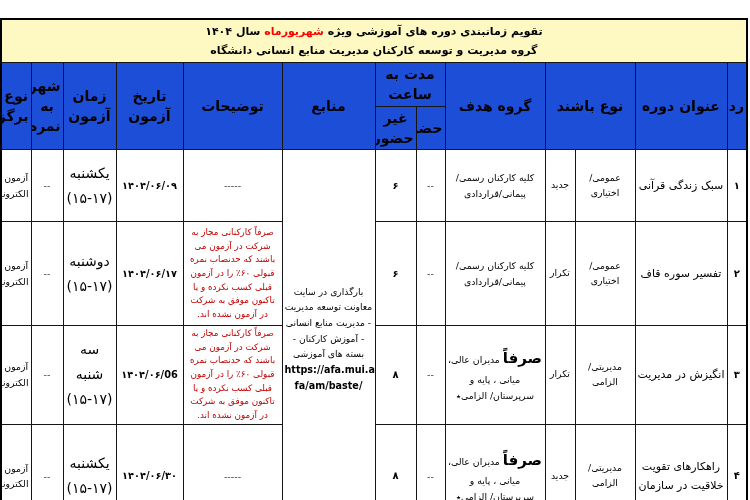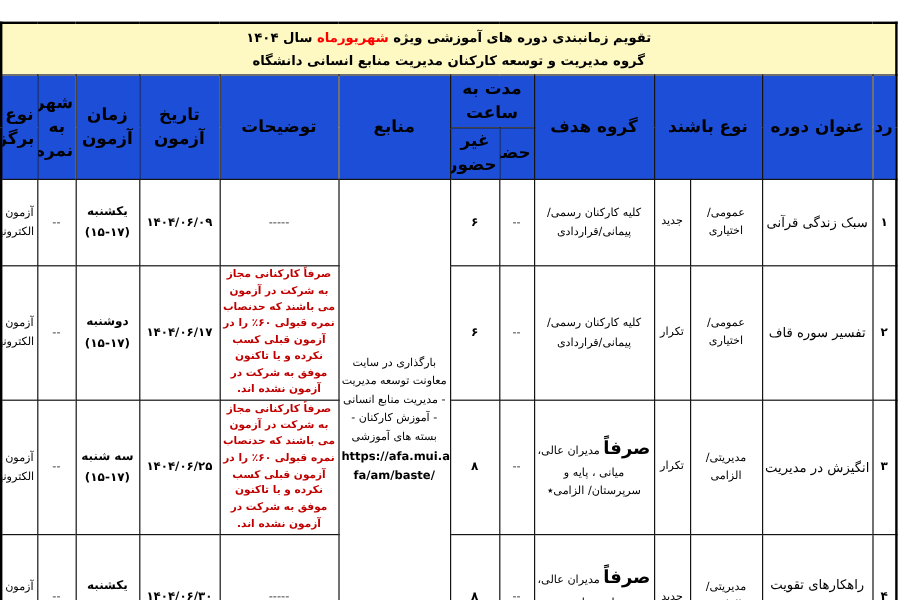--- a/index.html
+++ b/index.html
@@ -19,25 +19,25 @@
   
   td.c{font-size:9.8px;line-height:1.6;}
   td.rowno{font-weight:bold;font-size:10px;}
   td.ctitle{font-weight:normal;font-size:11px;line-height:1.8;}
   td.ctype{font-weight:normal;font-size:9.3px;}
   td.cstatus{font-size:9.3px;}
   td.ctarget{font-size:9.3px;line-height:1.7;}
   td.ctarget b{font-size:15px;}
   td.chours{font-weight:bold;font-size:10px;}
   td.cdash{font-size:9.5px;color:#333;}
-  td.cnotes-red{color:#c00000;font-size:8.8px;line-height:1.55;padding:2px 3px;font-weight:bold;}
+  td.cnotes-red{color:#c00000;font-size:8.8px;line-height:1.55;padding:2px 3px;}
   td.cres{font-size:9.2px;line-height:1.7;padding:2px 3px;}
   td.cres .url{font-weight:bold;font-size:9.6px;direction:ltr;font-family:"DejaVu Sans",sans-serif;}
   td.cdate{font-weight:bold;font-size:9.8px;}
-  td.cday{font-weight:bold;font-size:10px;line-height:1.8;}
+  td.cday{font-weight:normal;font-size:14px;line-height:1.8;}
   td.cdelivery{font-size:9.3px;line-height:1.7;}
   .ltr{direction:ltr;unicode-bidi:embed;display:inline-block;}
   tr.r1{height:72px;} tr.r2{height:104px;} tr.r3{height:77px;} tr.r4{height:105px;}
 </style>
 </head>
 <body>
 
 <div class="sheet">
 <table class="cal">
   <colgroup>
@@ -125,21 +125,21 @@
 
   <tr class="r3">
     <td class="c rowno">۳</td>
     <td class="c ctitle">انگیزش در مدیریت</td>
     <td class="c ctype">مدیریتی/الزامی</td>
     <td class="c cstatus">تکرار</td>
     <td class="c ctarget"><b>صرفاً</b><span> مدیران عالی، میانی ، پایه و سرپرستان/ الزامی٭</span></td>
     <td class="c cdash">--</td>
     <td class="c chours">۸</td>
     <td class="c cnotes-red">صرفاً کارکنانی مجاز به شرکت در آزمون می باشند که حدنصاب نمره قبولی ۶۰٪ را در آزمون قبلی کسب نکرده و یا تاکنون موفق به شرکت در آزمون نشده اند.</td>
-    <td class="c cdate"><span class="ltr">۱۴۰۴/۰۶/۲۵</span></td>
+    <td class="c cdate"><span class="ltr">۱۴۰۴/۰۶/06</span></td>
     <td class="c cday">
       <div>سه شنبه</div>
       <div><span class="ltr">(۱۵-۱۷)</span></div>
     </td>
     <td class="c cdash">--</td>
     <td class="c cdelivery">آزمون الکترونیکی</td>
   </tr>
 
   <tr class="r4">
     <td class="c rowno">۴</td>

